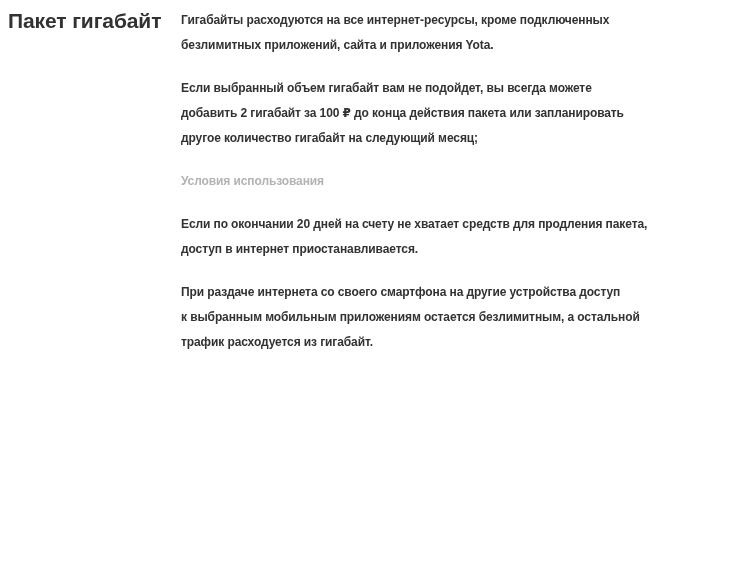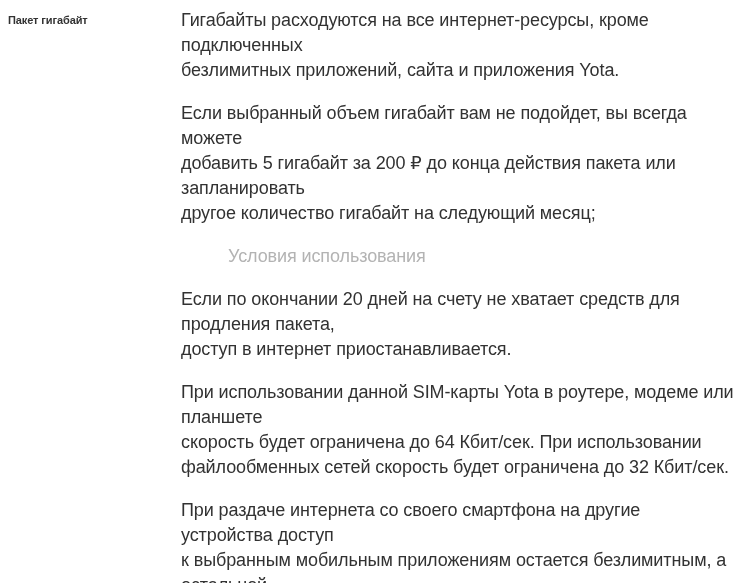--- a/index.html
+++ b/index.html
@@ -17,70 +17,66 @@
   }
   .row {
     display: flex;
     align-items: flex-start;
     padding: 8px 0 0 8px;
     box-sizing: border-box;
   }
   .term {
     flex: 0 0 173px;
     width: 173px;
-    font-size: 11px;
+    font-size: 21px;
     font-weight: 700;
     line-height: 25px;
     color: #323232;
     letter-spacing: -0.1px;
   }
   .desc {
     flex: 0 0 555px;
     width: 555px;
   }
   .desc p {
     margin: 0 0 18px 0;
-    font-size: 18px;
-    font-weight: 400;
+    font-size: 12px;
+    font-weight: 700;
     line-height: 25px;
     color: #323232;
     letter-spacing: -0.1px;
     white-space: pre-line; 
   }
   .desc p.muted {
     color: #b3b3b3;
-    margin-left: 47px;
   }
 </style>
 </head>
 <body>
 
 <div class="page">
   <div class="row">
 
     <div class="term">Пакет гигабайт</div>
 
     <div class="desc">
       <p class="body">Гигабайты расходуются на все интернет-ресурсы, кроме подключенных
 безлимитных приложений, сайта и приложения Yota.</p>
 
       <p class="body">Если выбранный объем гигабайт вам не подойдет, вы всегда можете
-добавить 5 гигабайт за 200 ₽ до конца действия пакета или запланировать
+добавить 2 гигабайт за 100 ₽ до конца действия пакета или запланировать
 другое количество гигабайт на следующий месяц;</p>
 
       <p class="muted">Условия использования</p>
 
 
 
       <p class="body">Если по окончании 20 дней на счету не хватает средств для продления пакета,
 доступ в интернет приостанавливается.</p>
 
-      <p class="body">При использовании данной SIM-карты Yota в роутере, модеме или планшете
-скорость будет ограничена до 64 Кбит/сек. При использовании
-файлообменных сетей скорость будет ограничена до 32 Кбит/сек.</p>
 
       <p class="body">При раздаче интернета со своего смартфона на другие устройства доступ
 к выбранным мобильным приложениям остается безлимитным, а остальной
 трафик расходуется из гигабайт.</p>
     </div>
 
   </div>
 </div>
 
 </body></html>

